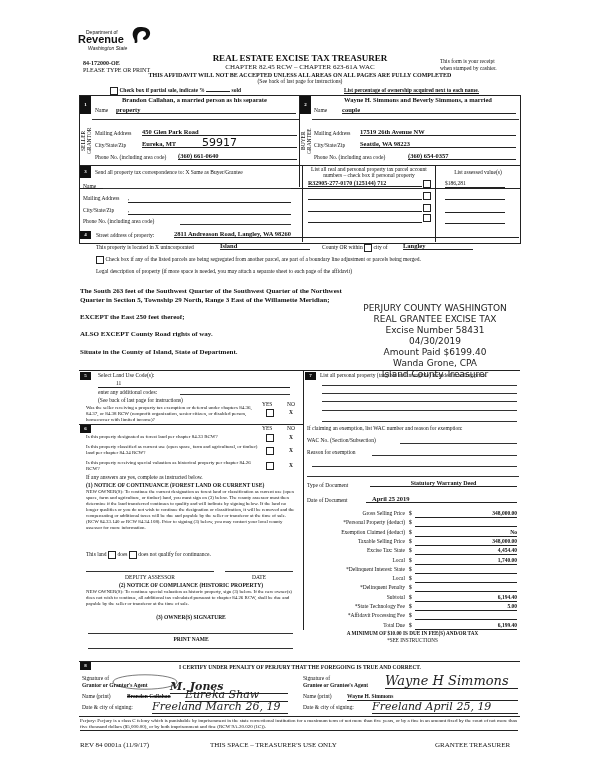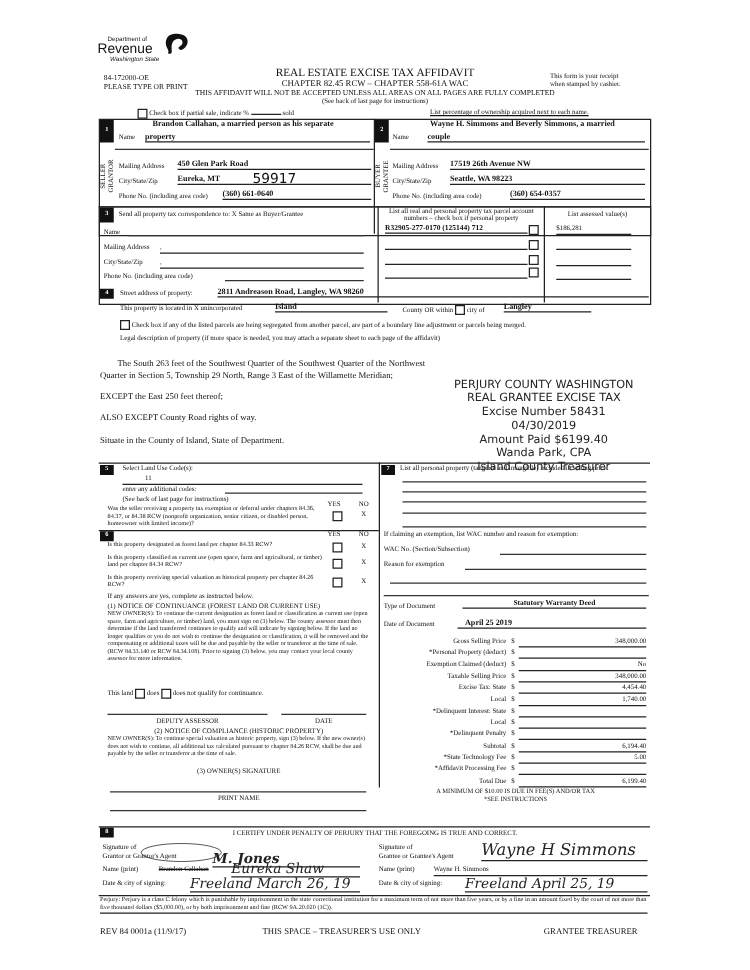--- a/index.html
+++ b/index.html
@@ -2,21 +2,21 @@
 <html><head>
 <meta charset="utf-8">
 <style>
   html, body { margin:0; padding:0; background:#fff; }
   body { width:600px; height:776px; position:relative; overflow:hidden;
          font-family:"Liberation Serif", serif; color:#111; }
   .abs { position:absolute; }
   .tiny { font-size:5.5px; line-height:7px; }
   .sm { font-size:6px; line-height:8px; }
   .md { font-size:7px; line-height:9px; }
-  .b { font-weight:normal; }
+  .b { font-weight:bold; }
   .ctr { text-align:center; }
   .rt { text-align:right; }
   .ul { border-bottom:0.7px solid #222; }
   .box { border:0.8px solid #222; }
   .numtag { position:absolute; background:#111; color:#fff; font-size:5px; font-weight:bold;
             width:11px; height:8px; text-align:center; line-height:8px; }
   .chk { display:inline-block; width:6px; height:6px; border:0.7px solid #222; vertical-align:middle; background:#fff; }
   .fill { font-weight:bold; font-size:6.5px; }
   .stamp { font-family:"DejaVu Sans", sans-serif; color:#222; font-size:9px; line-height:11px; text-align:center; }
   .sig { font-family:"DejaVu Serif", serif; font-style:italic; font-size:11px; color:#222; }
@@ -30,22 +30,22 @@
   <div class="abs" style="left:8px;top:1px;font-size:5px;font-family:'Liberation Sans',sans-serif;">Department of</div>
   <div class="abs b" style="left:0;top:6px;font-size:11px;line-height:11px;font-family:'Liberation Sans',sans-serif;">Revenue</div>
   <div class="abs" style="left:10px;top:17px;font-size:5px;font-style:italic;font-family:'Liberation Sans',sans-serif;">Washington State</div>
   <svg class="abs" style="left:52px;top:-3px;" width="22" height="20" viewBox="0 0 22 20">
     <path d="M10 2 C3 2 1 9 4 14 C6 17 3 18 6 18 C9 18 6 13 8 9 C10 5 16 5 16 9 C16 12 12 12 13 14 C15 17 21 12 20 7 C19 3 15 2 10 2 Z" fill="#111"></path>
   </svg>
 </div>
 
 <div class="abs sm b" style="left:83px;top:59px;">84-172000-OE</div>
 <div class="abs sm" style="left:83px;top:66px;">PLEASE TYPE OR PRINT</div>
-<div class="abs b ctr" style="left:150px;top:53px;width:300px;font-size:9px;">REAL ESTATE EXCISE TAX AFFIDAVIT</div>
-<div class="abs ctr md" style="left:150px;top:63px;width:300px;">CHAPTER 82.45 RCW – CHAPTER 558-61A WAC</div>
+<div class="abs b ctr" style="left:150px;top:53px;width:300px;font-size:9px;">REAL ESTATE EXCISE TAX TREASURER</div>
+<div class="abs ctr md" style="left:150px;top:63px;width:300px;">CHAPTER 82.45 RCW – CHAPTER 623-61A WAC</div>
 <div class="abs ctr sm b" style="left:100px;top:71px;width:400px;">THIS AFFIDAVIT WILL NOT BE ACCEPTED UNLESS ALL AREAS ON ALL PAGES ARE FULLY COMPLETED</div>
 <div class="abs ctr tiny" style="left:200px;top:78px;width:200px;">(See back of last page for instructions)</div>
 <div class="abs tiny" style="left:440px;top:58px;">This form is your receipt</div>
 <div class="abs tiny" style="left:440px;top:65px;">when stamped by cashier.</div>
 
 <div class="abs tiny b" style="left:110px;top:87px;">
   <span class="chk"></span>
   <span>Check box if partial sale, indicate %</span>
   <span style="display:inline-block;width:24px;border-bottom:0.6px solid #222;"></span>
   <span>sold</span>
@@ -135,33 +135,33 @@
   <span>County OR  within</span>
   <span class="chk"></span>
   <span>city of</span>
 </div>
 <div class="abs fill ul" style="left:403px;top:242px;width:70px;">Langley</div>
 <div class="abs tiny" style="left:96px;top:256px;width:430px;">
   <span class="chk"></span>
   <span>Check box if any of the listed parcels are being segregated from another parcel, are part of a boundary line adjustment or parcels being merged.</span>
 </div>
 <div class="abs tiny" style="left:96px;top:268px;">Legal description of property (if more space is needed, you may attach a separate sheet to each page of the affidavit)</div>
-<div class="abs b md" style="left:94px;top:287px;">The South 263 feet of the Southwest Quarter of the Southwest Quarter of the Northwest</div>
+<div class="abs b md" style="left:80px;top:287px;">The South 263 feet of the Southwest Quarter of the Southwest Quarter of the Northwest</div>
 <div class="abs b md" style="left:80px;top:296px;">Quarter in Section 5, Township 29 North, Range 3 East of the Willamette Meridian;</div>
 <div class="abs b md" style="left:80px;top:313px;">EXCEPT the East 250 feet thereof;</div>
 <div class="abs b md" style="left:80px;top:330px;">ALSO EXCEPT County Road rights of way.</div>
 <div class="abs b md" style="left:80px;top:348px;">Situate in the County of Island, State of Department.</div>
 
 <div class="abs stamp" style="left:355px;top:303px;width:160px;">
   <div>PERJURY COUNTY WASHINGTON</div>
   <div>REAL GRANTEE EXCISE TAX</div>
   <div>Excise Number 58431</div>
   <div>04/30/2019</div>
   <div>Amount Paid $6199.40</div>
-  <div>Wanda Park, CPA</div>
+  <div>Wanda Grone, CPA</div>
   <div>Island County Treasurer</div>
 </div>
 
 <div class="abs" style="left:79px;top:370px;width:441px;border-top:0.8px solid #222;"></div>
 <div class="abs" style="left:303px;top:370px;height:260px;border-left:0.8px solid #222;"></div>
 
 <div class="numtag" style="left:80px;top:372px;">5</div>
 <div class="abs tiny" style="left:98px;top:372px;">Select Land Use Code(s):</div>
 <div class="abs tiny ul" style="left:98px;top:380px;width:192px;padding-left:18px;box-sizing:border-box;">11</div>
 <div class="abs tiny" style="left:98px;top:389px;">enter any additional codes:</div>

